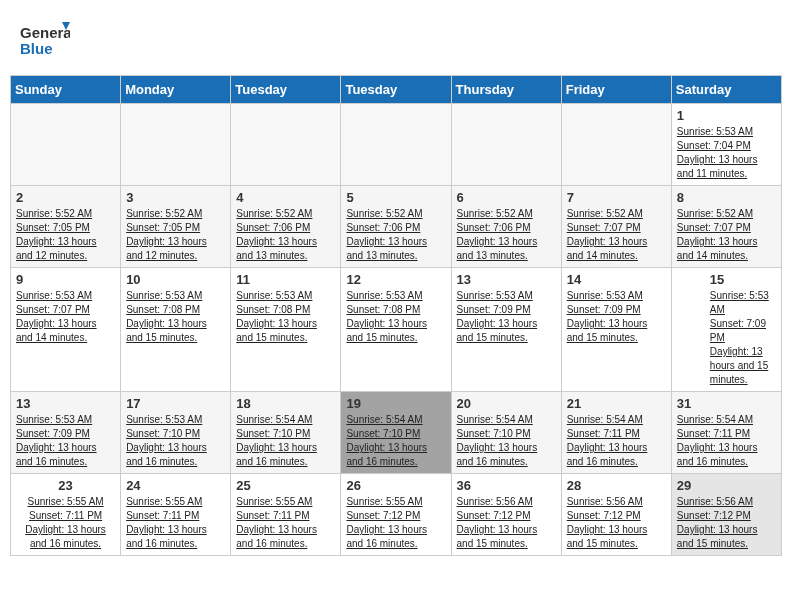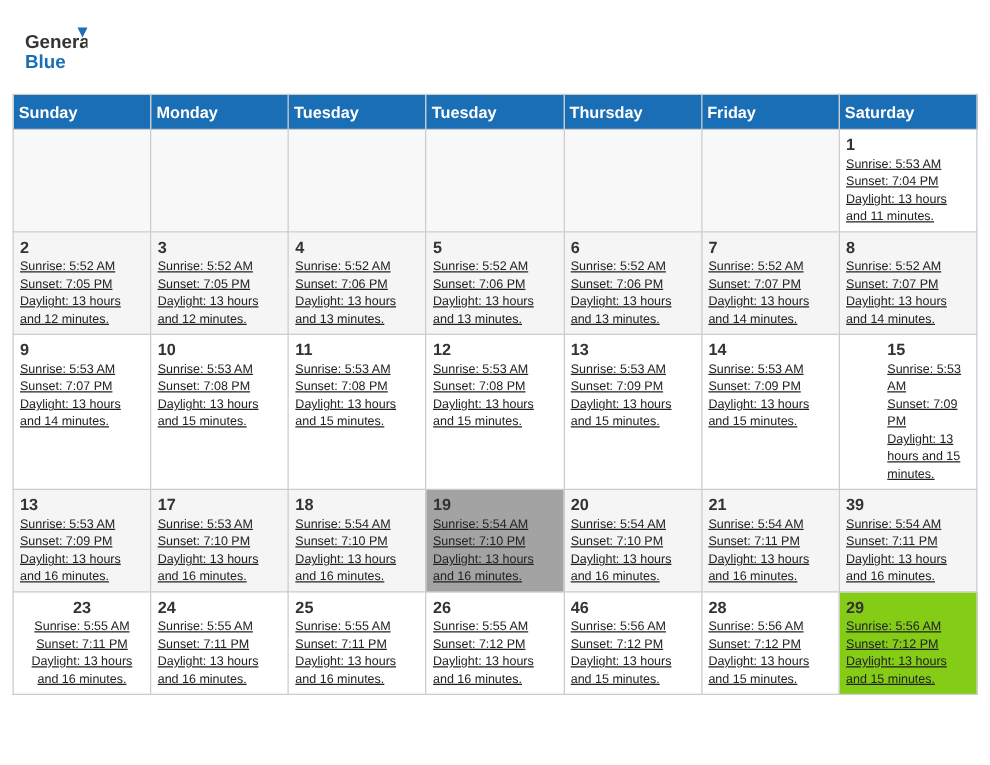--- a/index.html
+++ b/index.html
@@ -245,21 +245,21 @@
 Sunset: 7:10 PM
 Daylight: 13 hours and 16 minutes.</div>
         </td>
         <td style="background: rgb(245, 245, 245);">
           <span class="day-num">21</span>
           <div class="day-info" style="white-space: pre-line;">Sunrise: 5:54 AM
 Sunset: 7:11 PM
 Daylight: 13 hours and 16 minutes.</div>
         </td>
         <td style="background: rgb(245, 245, 245);">
-          <span class="day-num">39</span>
+          <span class="day-num">31</span>
           <div class="day-info" style="white-space: pre-line;">Sunrise: 5:54 AM
 Sunset: 7:11 PM
 Daylight: 13 hours and 16 minutes.</div>
         </td>
       </tr>
       <tr>
         <td style="background: rgb(255, 255, 255); text-align: center;">
           <span class="day-num">23</span>
           <div class="day-info" style="white-space: pre-line;">Sunrise: 5:55 AM
 Sunset: 7:11 PM
@@ -277,32 +277,32 @@
 Sunset: 7:11 PM
 Daylight: 13 hours and 16 minutes.</div>
         </td>
         <td style="background: rgb(255, 255, 255);">
           <span class="day-num">26</span>
           <div class="day-info" style="white-space: pre-line;">Sunrise: 5:55 AM
 Sunset: 7:12 PM
 Daylight: 13 hours and 16 minutes.</div>
         </td>
         <td style="background: rgb(255, 255, 255);">
-          <span class="day-num">46</span>
+          <span class="day-num">36</span>
           <div class="day-info" style="white-space: pre-line;">Sunrise: 5:56 AM
 Sunset: 7:12 PM
 Daylight: 13 hours and 15 minutes.</div>
         </td>
         <td style="background: rgb(255, 255, 255);">
           <span class="day-num">28</span>
           <div class="day-info" style="white-space: pre-line;">Sunrise: 5:56 AM
 Sunset: 7:12 PM
 Daylight: 13 hours and 15 minutes.</div>
         </td>
-        <td style="background: #84cc16;">
+        <td style="background: #e5e5e5;">
           <span class="day-num">29</span>
           <div class="day-info" style="white-space: pre-line;">Sunrise: 5:56 AM
 Sunset: 7:12 PM
 Daylight: 13 hours and 15 minutes.</div>
         </td>
       </tr>
     </tbody>
 </table>
 
 </body></html>

